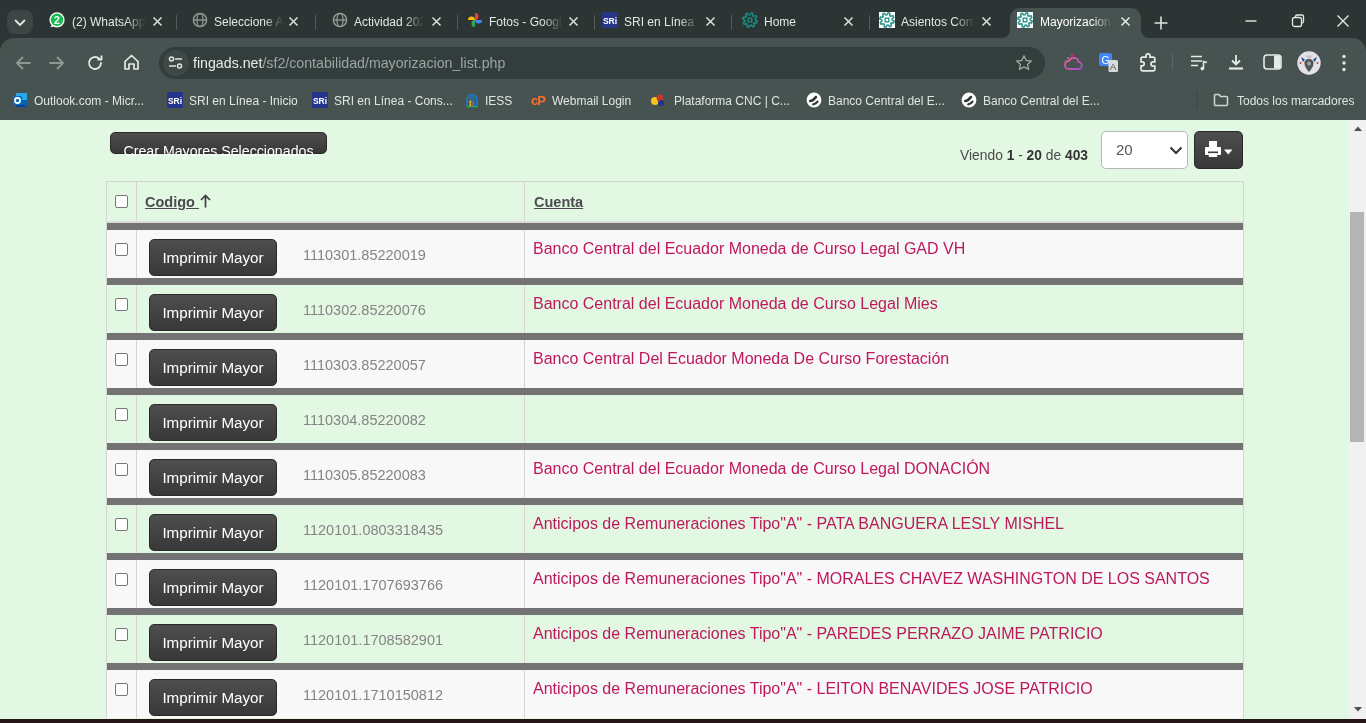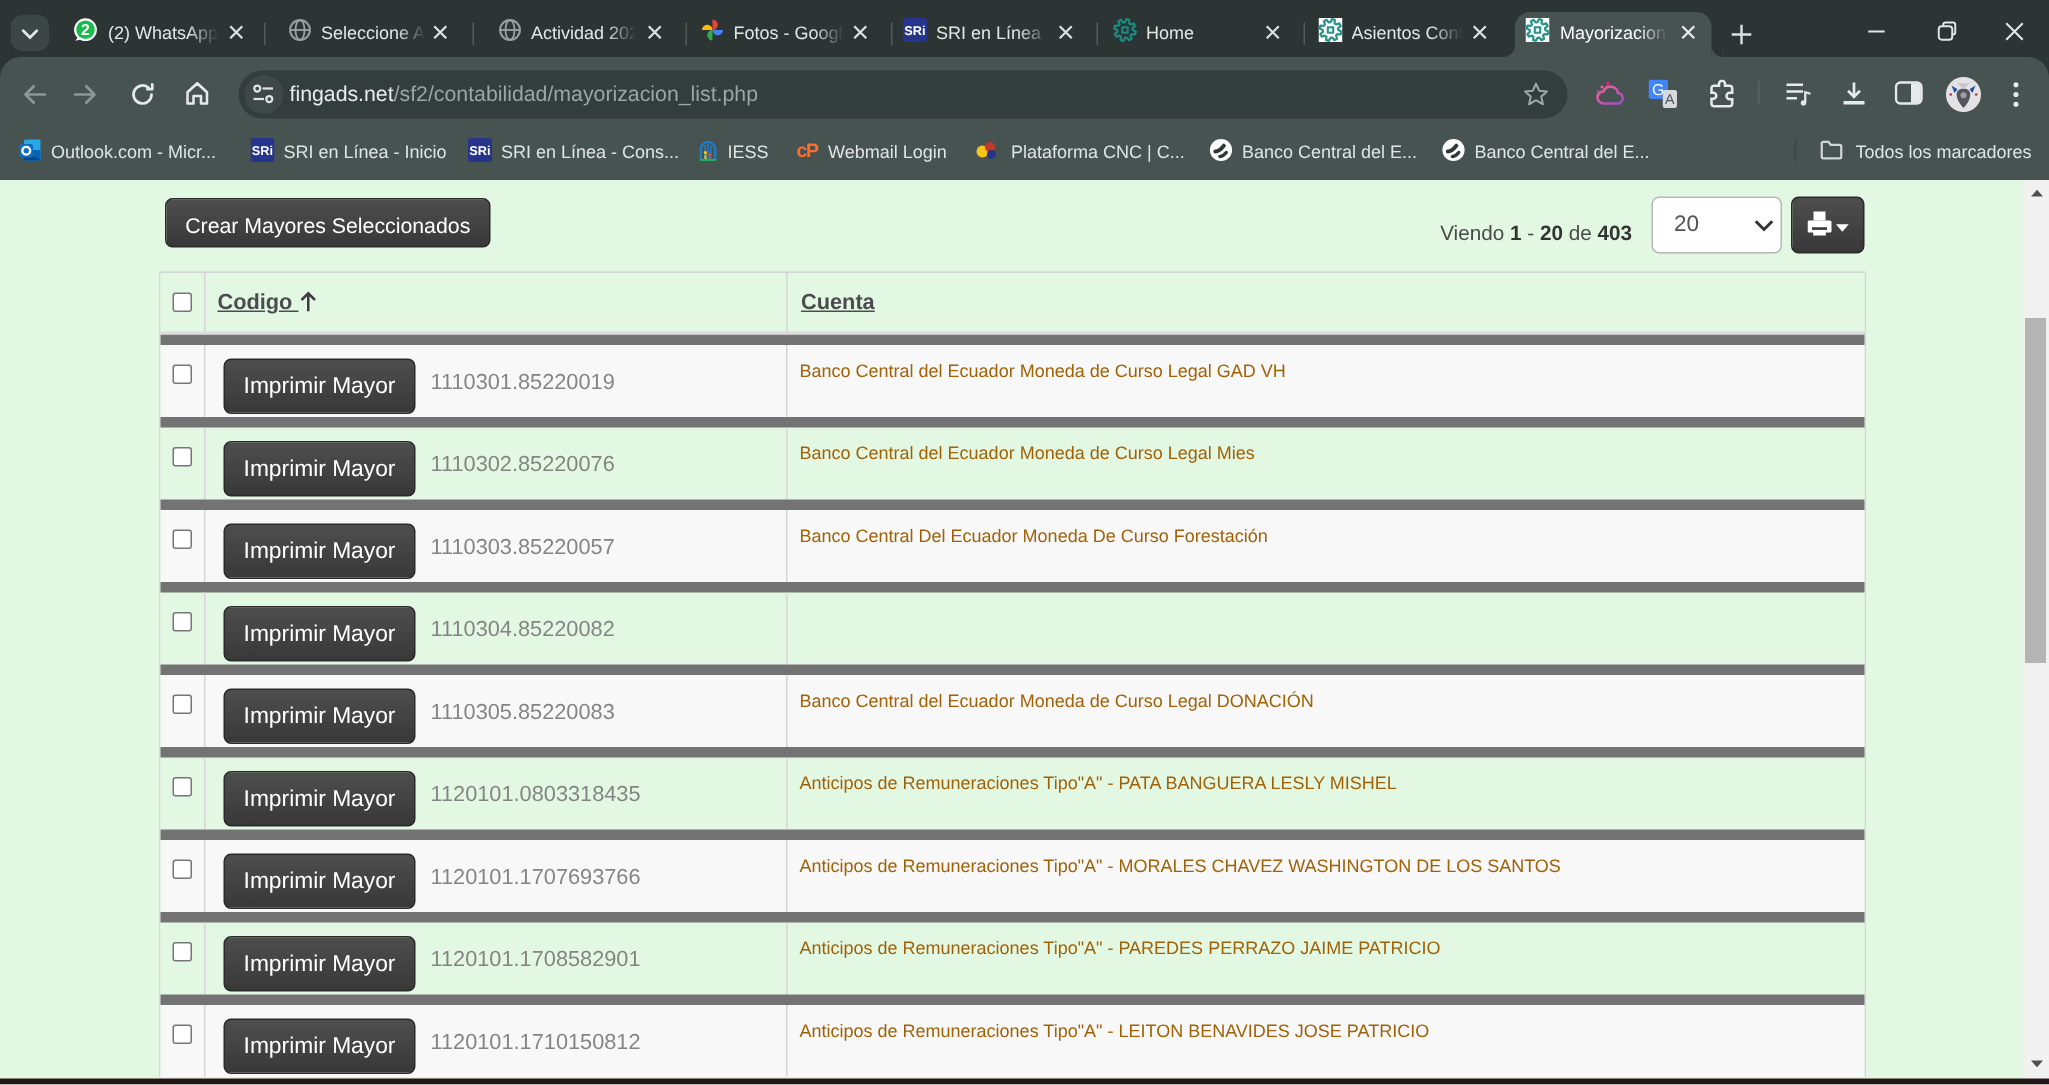--- a/index.html
+++ b/index.html
@@ -21,37 +21,37 @@
 .navico{position:absolute;top:52px;color:#e6eae8}
 #omni{left:159px;top:47px;width:886px;height:32px;background:#323d3c;border-radius:16px}
 #sitebtn{left:163px;top:50px;width:26px;height:26px;border-radius:13px;background:#3d4847}
 #urltext{left:193px;top:55px;font-size:14.2px;color:#e8ecea;white-space:nowrap}
 #urltext span{color:#9ba5a3}
 
 .bktext{position:absolute;top:94px;font-size:12px;color:#dfe5e3;white-space:nowrap}
 .bkico{position:absolute;top:92px;width:16px;height:16px}
 
 #content{left:0;top:120px;width:1349px;height:603px;background:#e3f8e3}
-#crearbtn{left:110px;top:12px;width:217px;height:33px;border-radius:5px;background:linear-gradient(#4e4e4e,#383838);border:1px solid #2a2a2a;color:#fff;font-size:14.2px;text-align:center;line-height:36px}
+#crearbtn{left:110px;top:12px;width:217px;height:22px;border-radius:5px;background:linear-gradient(#4e4e4e,#383838);border:1px solid #2a2a2a;color:#fff;font-size:14.2px;text-align:center;line-height:36px}
 #viendo{left:820px;top:28px;width:268px;text-align:right;font-size:13.8px;color:#4a4a4a}
 #viendo b{color:#333}
 #selbox{left:1101px;top:11px;width:87px;height:38px;background:#fff;border:1px solid #b7b7b7;border-radius:5px;font-size:15px;color:#555;line-height:36px;padding-left:14px}
 #printbtn{left:1194px;top:11px;width:49px;height:38px;border-radius:5px;background:linear-gradient(#4e4e4e,#383838);border:1px solid #2a2a2a}
 
 #tbl{left:106px;top:61px;width:1138px;border:1px solid #d5d5d5;border-bottom:none}
 .hrow{position:relative;height:41px}
 .trow{position:relative;height:55px;border-top:7px solid #737373}
 .rw{background:#f8f8f8}
 .rg{background:#e3f8e3}
 .vsep1{position:absolute;left:28.5px;top:0;bottom:0;width:1px;background:#d5d5d5}
 .vsep2{position:absolute;left:417px;top:0;bottom:0;width:1px;background:#d5d5d5}
 .cb{position:absolute;left:8px;width:13px;height:13px;background:#fff;border:1px solid #767676;border-radius:2px}
 .impbtn{position:absolute;left:42px;top:9px;width:128px;height:37px;border-radius:5px;background:linear-gradient(#4e4e4e,#383838);border:1px solid #2a2a2a;color:#fff;font-size:15.2px;text-align:center;line-height:35px}
-.code{position:absolute;left:180px;top:17px;font-size:14.5px;color:#848484}
-.cuenta{position:absolute;left:426px;top:10px;font-size:12px;color:#a16207}
+.code{position:absolute;left:196px;top:17px;font-size:14.5px;color:#848484}
+.cuenta{position:absolute;left:426px;top:10px;font-size:16px;color:#be185d}
 .hlabel{position:absolute;top:12px;font-size:14.5px;font-weight:bold;color:#4b4b50;text-decoration:underline}
 
 #sbar{left:1349px;top:0;width:17px;height:603px;background:#f1f1f1}
 #sthumb{left:1350px;top:92px;width:14px;height:230px;background:#b4b4b4}
 
 #bstrip{left:0;top:719px;width:1366px;height:4px;background:#241617}
 .ic{position:absolute}
 </style></head>
 <body>
 <div id="app">

